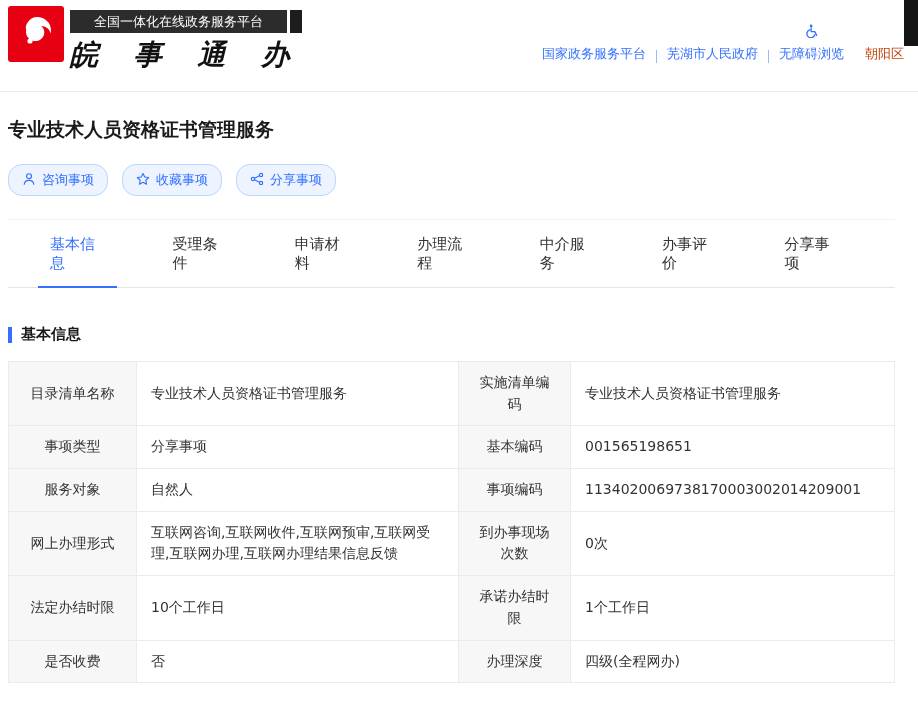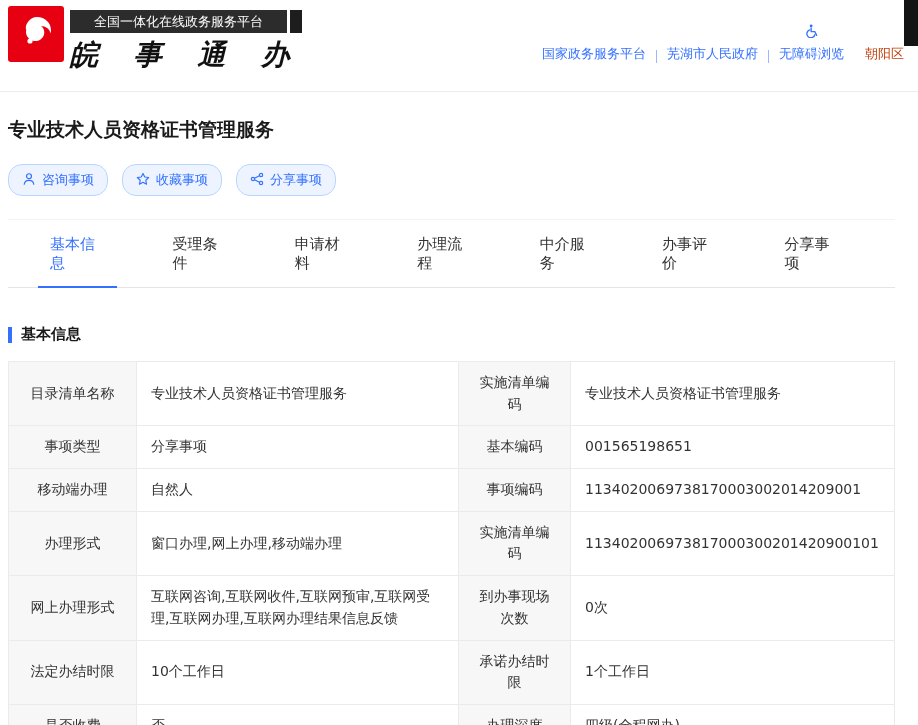--- a/index.html
+++ b/index.html
@@ -155,30 +155,24 @@
         <td class="lbl">实施清单编码</td>
         <td>专业技术人员资格证书管理服务</td>
       </tr>
       <tr>
         <td class="lbl">事项类型</td>
         <td>分享事项</td>
         <td class="lbl">基本编码</td>
         <td>001565198651</td>
       </tr>
       <tr>
-        <td class="lbl">移动端办理</td>
+        <td class="lbl">服务对象</td>
         <td>自然人</td>
         <td class="lbl">事项编码</td>
         <td>1134020069738170003002014209001</td>
-      </tr>
-      <tr>
-        <td class="lbl">办理形式</td>
-        <td>窗口办理,网上办理,移动端办理</td>
-        <td class="lbl">实施清单编码</td>
-        <td>113402006973817000300201420900101</td>
       </tr>
       <tr>
         <td class="lbl">网上办理形式</td>
         <td>互联网咨询,互联网收件,互联网预审,互联网受理,互联网办理,互联网办理结果信息反馈</td>
         <td class="lbl">到办事现场次数</td>
         <td>0次</td>
       </tr>
       <tr>
         <td class="lbl">法定办结时限</td>
         <td>10个工作日</td>

